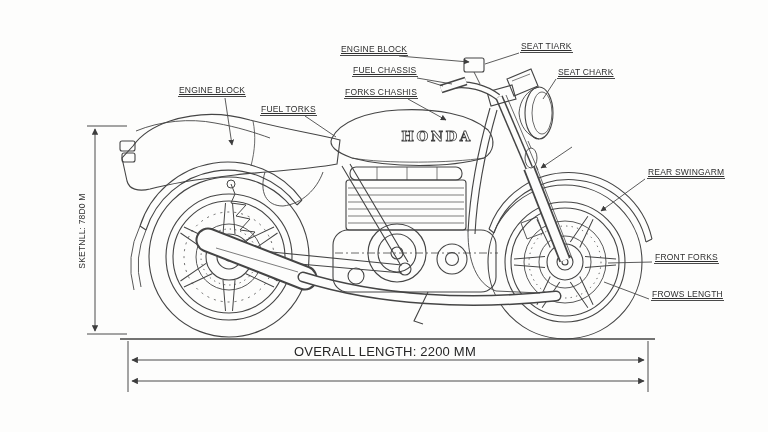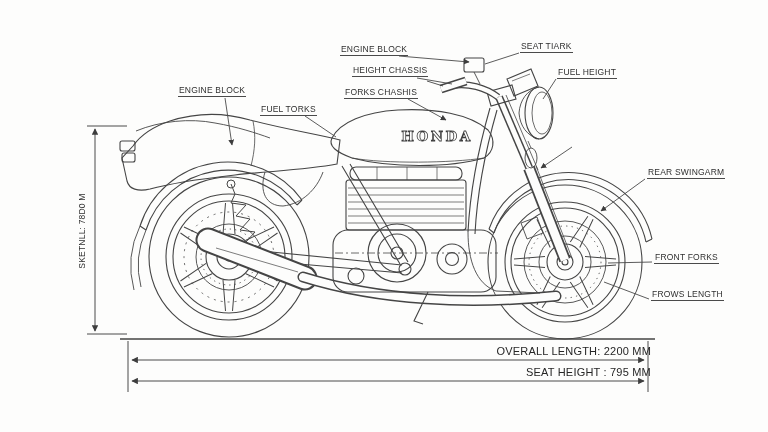--- a/index.html
+++ b/index.html
@@ -6,25 +6,25 @@
   .stage{
     position:relative;width:768px;height:432px;overflow:hidden;
     background:#fdfdfc;
     font-family:"Liberation Sans",sans-serif;
   }
   .stage svg{position:absolute;left:0;top:0;}
   .callout{
     position:absolute;
     font-size:8.5px;line-height:10px;letter-spacing:.2px;
     color:#2f2f2f;white-space:nowrap;
-    border-bottom:1px solid #4a4a4a;padding:0 1px 1px 1px;
+    border-bottom:1px solid #4a4a4a;padding:0 1px 1px 1px;text-decoration:underline;
   }
   .dim-text{
-    position:absolute;left:131px;width:520px;text-align:right;
-    font-size:11px;line-height:11px;letter-spacing:.2px;color:#262626;white-space:nowrap;
+    position:absolute;left:125px;width:520px;text-align:center;
+    font-size:13px;line-height:11px;letter-spacing:.2px;color:#262626;white-space:nowrap;
   }
   .vdim{
     position:absolute;left:39px;top:225px;width:88px;height:12px;
     transform:rotate(-90deg);transform-origin:center;
     font-size:8.5px;line-height:11px;letter-spacing:.2px;color:#2f2f2f;
     text-align:center;white-space:nowrap;
   }
 </style>
 </head>
 <body>
@@ -206,26 +206,25 @@
     <path d="M87,126 L127,126 M87,334 L127,334"></path>
     <line x1="95" y1="129" x2="95" y2="331" marker-start="url(#arr)" marker-end="url(#arr)"></line>
     <path d="M128,341 L128,392 M648,341 L648,392"></path>
     <line x1="132" y1="360" x2="644" y2="360" marker-start="url(#arr)" marker-end="url(#arr)"></line>
     <line x1="132" y1="381" x2="644" y2="381" marker-start="url(#arr)" marker-end="url(#arr)"></line>
   </g>
 </svg>
 
   <div class="callout" style="left:340px;top:44px">ENGINE BLOCK</div>
   <div class="callout" style="left:520px;top:41px">SEAT TIARK</div>
-  <div class="callout" style="left:352px;top:65px">HEIGHT CHASSIS</div>
-  <div class="callout" style="left:557px;top:67px">FUEL HEIGHT</div>
+  <div class="callout" style="left:352px;top:65px">FUEL CHASSIS</div>
+  <div class="callout" style="left:557px;top:67px">SEAT CHARK</div>
   <div class="callout" style="left:344px;top:87px">FORKS CHASHIS</div>
   <div class="callout" style="left:178px;top:85px">ENGINE BLOCK</div>
   <div class="callout" style="left:260px;top:104px">FUEL TORKS</div>
   <div class="callout" style="left:647px;top:167px">REAR SWINGARM</div>
   <div class="callout" style="left:654px;top:252px">FRONT FORKS</div>
   <div class="callout" style="left:651px;top:289px">FROWS LENGTH</div>
 
   <div class="vdim">SKETNLL: 78D0 M</div>
   <div class="dim-text" style="top:346px">OVERALL LENGTH: 2200 MM</div>
-  <div class="dim-text" style="top:367px">SEAT HEIGHT :  795 MM</div>
 
 </div>
 
 </body></html>

